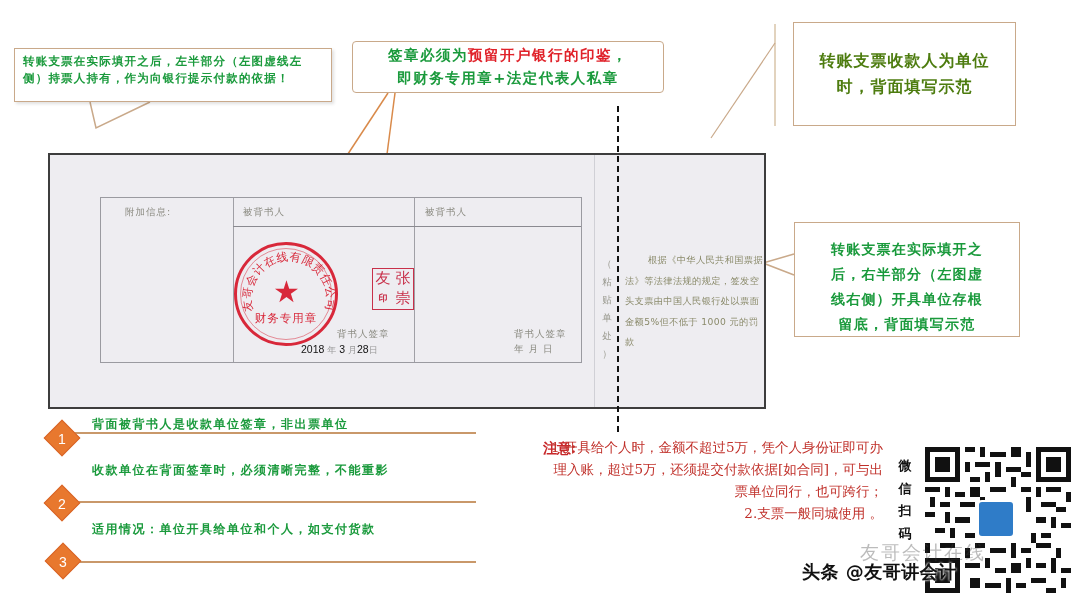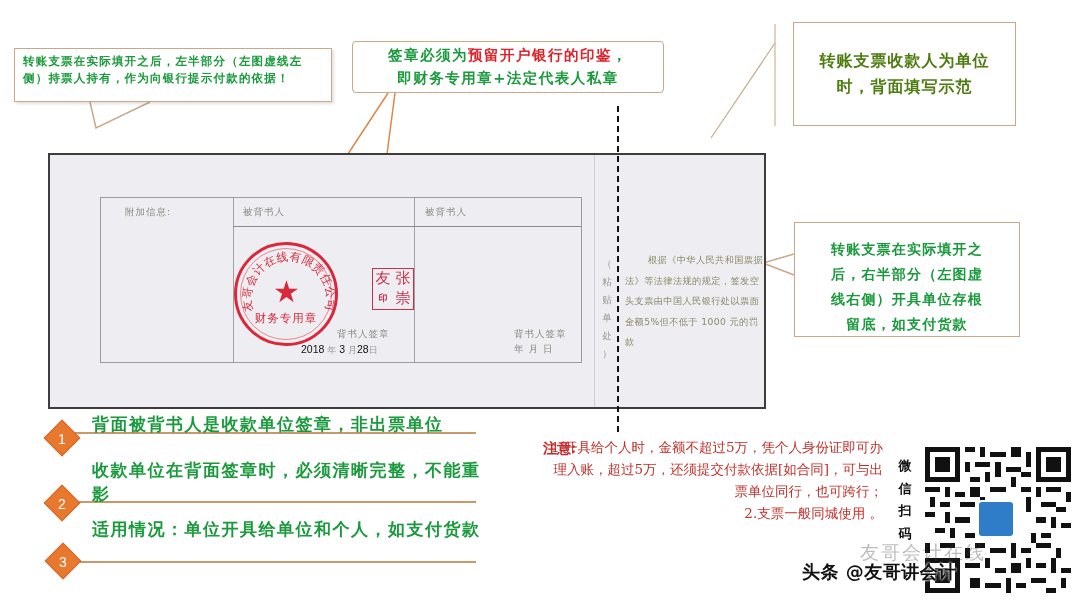--- a/index.html
+++ b/index.html
@@ -59,21 +59,21 @@
   .dash { position: absolute; left: 617px; top: 106px; height: 326px; width: 0;
     border-left: 2.5px dashed #111; }
 
   
   svg.lines { position: absolute; left: 0; top: 0; width: 1080px; height: 608px; pointer-events: none; }
   .diamond { position: absolute; width: 26px; height: 26px; background: #e8782e;
     transform: rotate(45deg); border: 1px solid #d9662a; }
   .dnum { position: absolute; width: 26px; height: 26px; color: #fff; font-size: 14px;
     text-align: center; line-height: 26px; font-family: "Liberation Sans", sans-serif; }
   .rule { position: absolute; height: 2px; background: #c9986a; }
-  .itext { position: absolute; color: #1a9a3c; font-weight: bold; font-size: 17px;
+  .itext { position: absolute; color: #1a9a3c; font-weight: bold; font-size: 12px;
     line-height: 24px; letter-spacing: 1.5px; }
 
   
   .note-title { position: absolute; left: 543px; top: 440px; color: #c8282a; font-weight: bold;
     font-family: "DejaVu Serif", serif; font-size: 14px; }
   .note-body { position: absolute; left: 543px; top: 436px; width: 340px; color: #c0302a;
     font-family: "DejaVu Serif", serif; font-size: 13.5px; line-height: 22px; text-align: right; }
 
   
   .qr-label { position: absolute; left: 895px; top: 455px; width: 20px; font-size: 13px;
@@ -116,21 +116,21 @@
 
 <div class="callout callout-tr">
   <div>转账支票收款人为单位</div>
   <div>时，背面填写示范</div>
 </div>
 
 <div class="callout callout-rm">
   <div>转账支票在实际填开之</div>
   <div>后，右半部分（左图虚</div>
   <div>线右侧）开具单位存根</div>
-  <div>留底，如支付货款</div>
+  <div>留底，背面填写示范</div>
 </div>
 
 <div class="check">
   <div class="grid">
     <div class="cell-v" style="left:132px;"></div>
     <div class="cell-v" style="left:313px;"></div>
     <div class="cell-h" style="left:132px; right:0; top:28px;"></div>
 
     <span class="lbl" style="left:24px; top:8px;">附加信息:</span>
     <span class="lbl" style="left:142px; top:8px;">被背书人</span>

